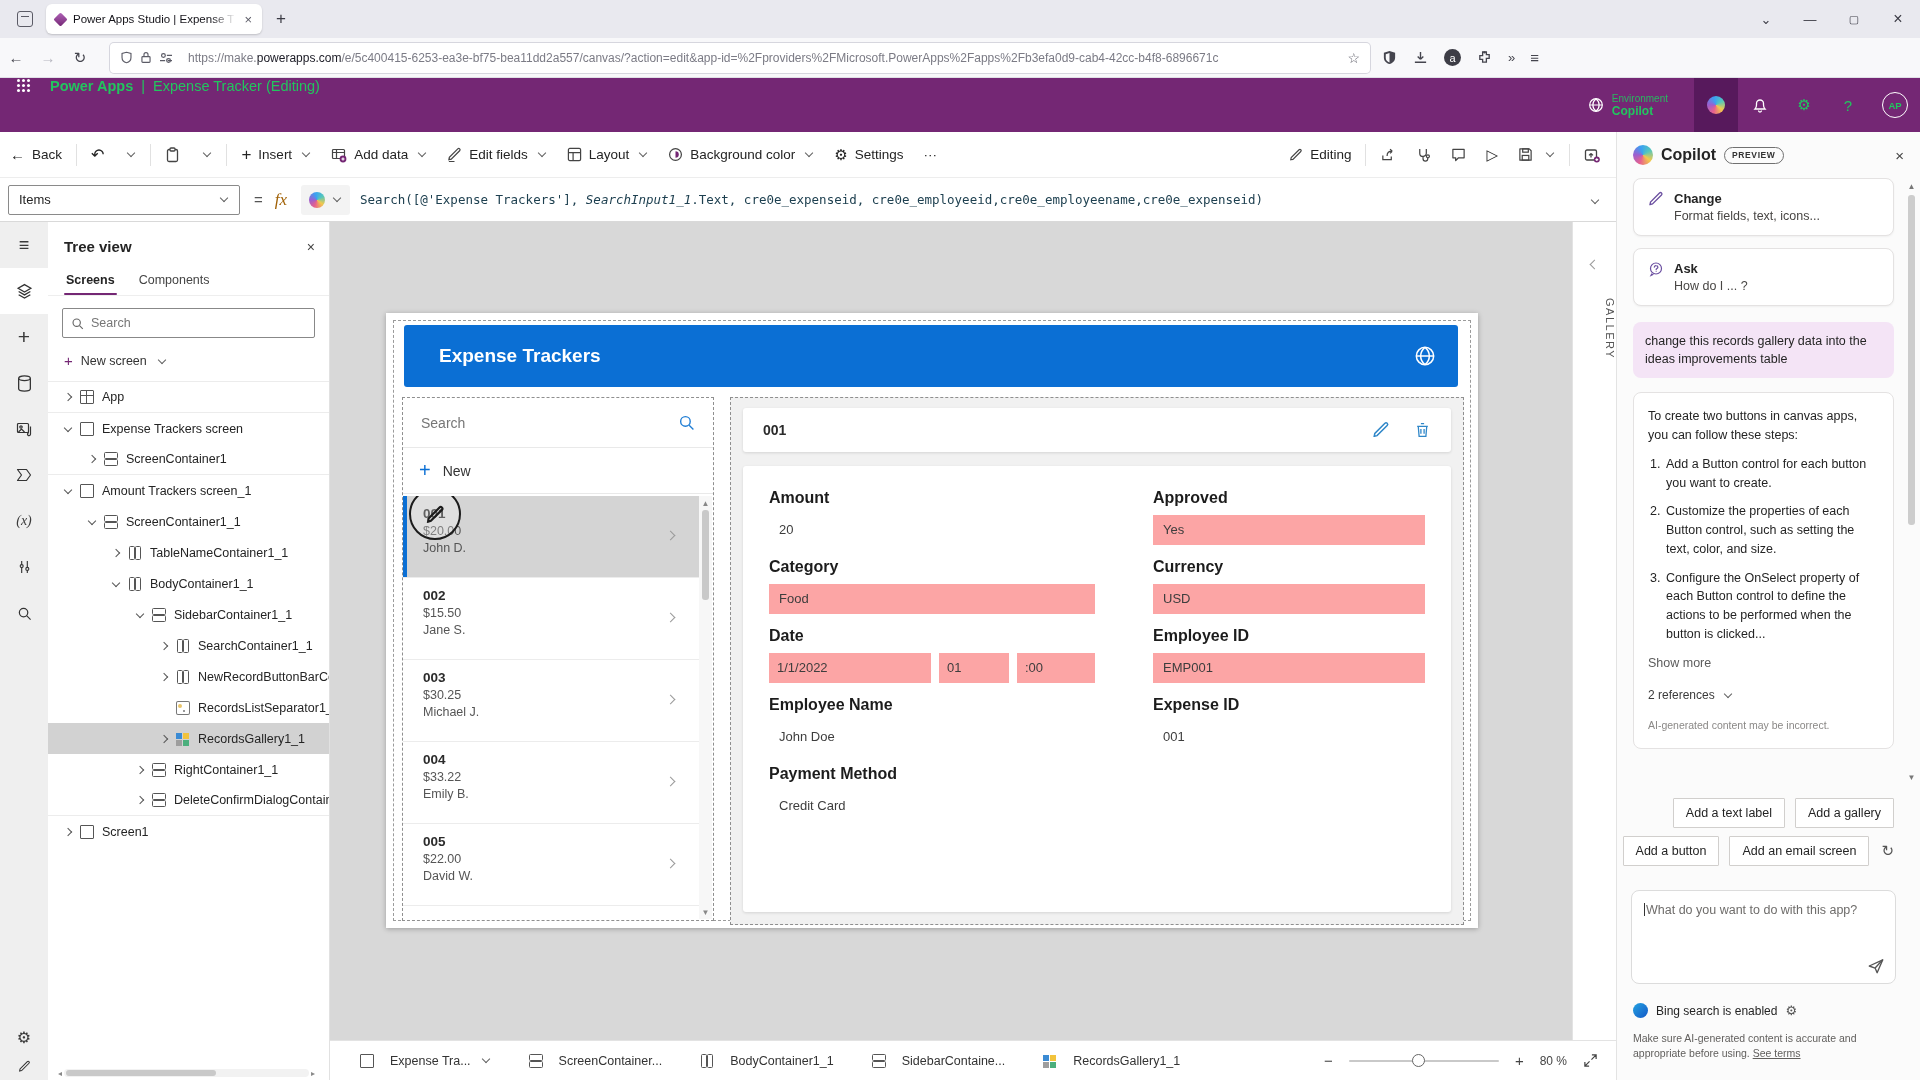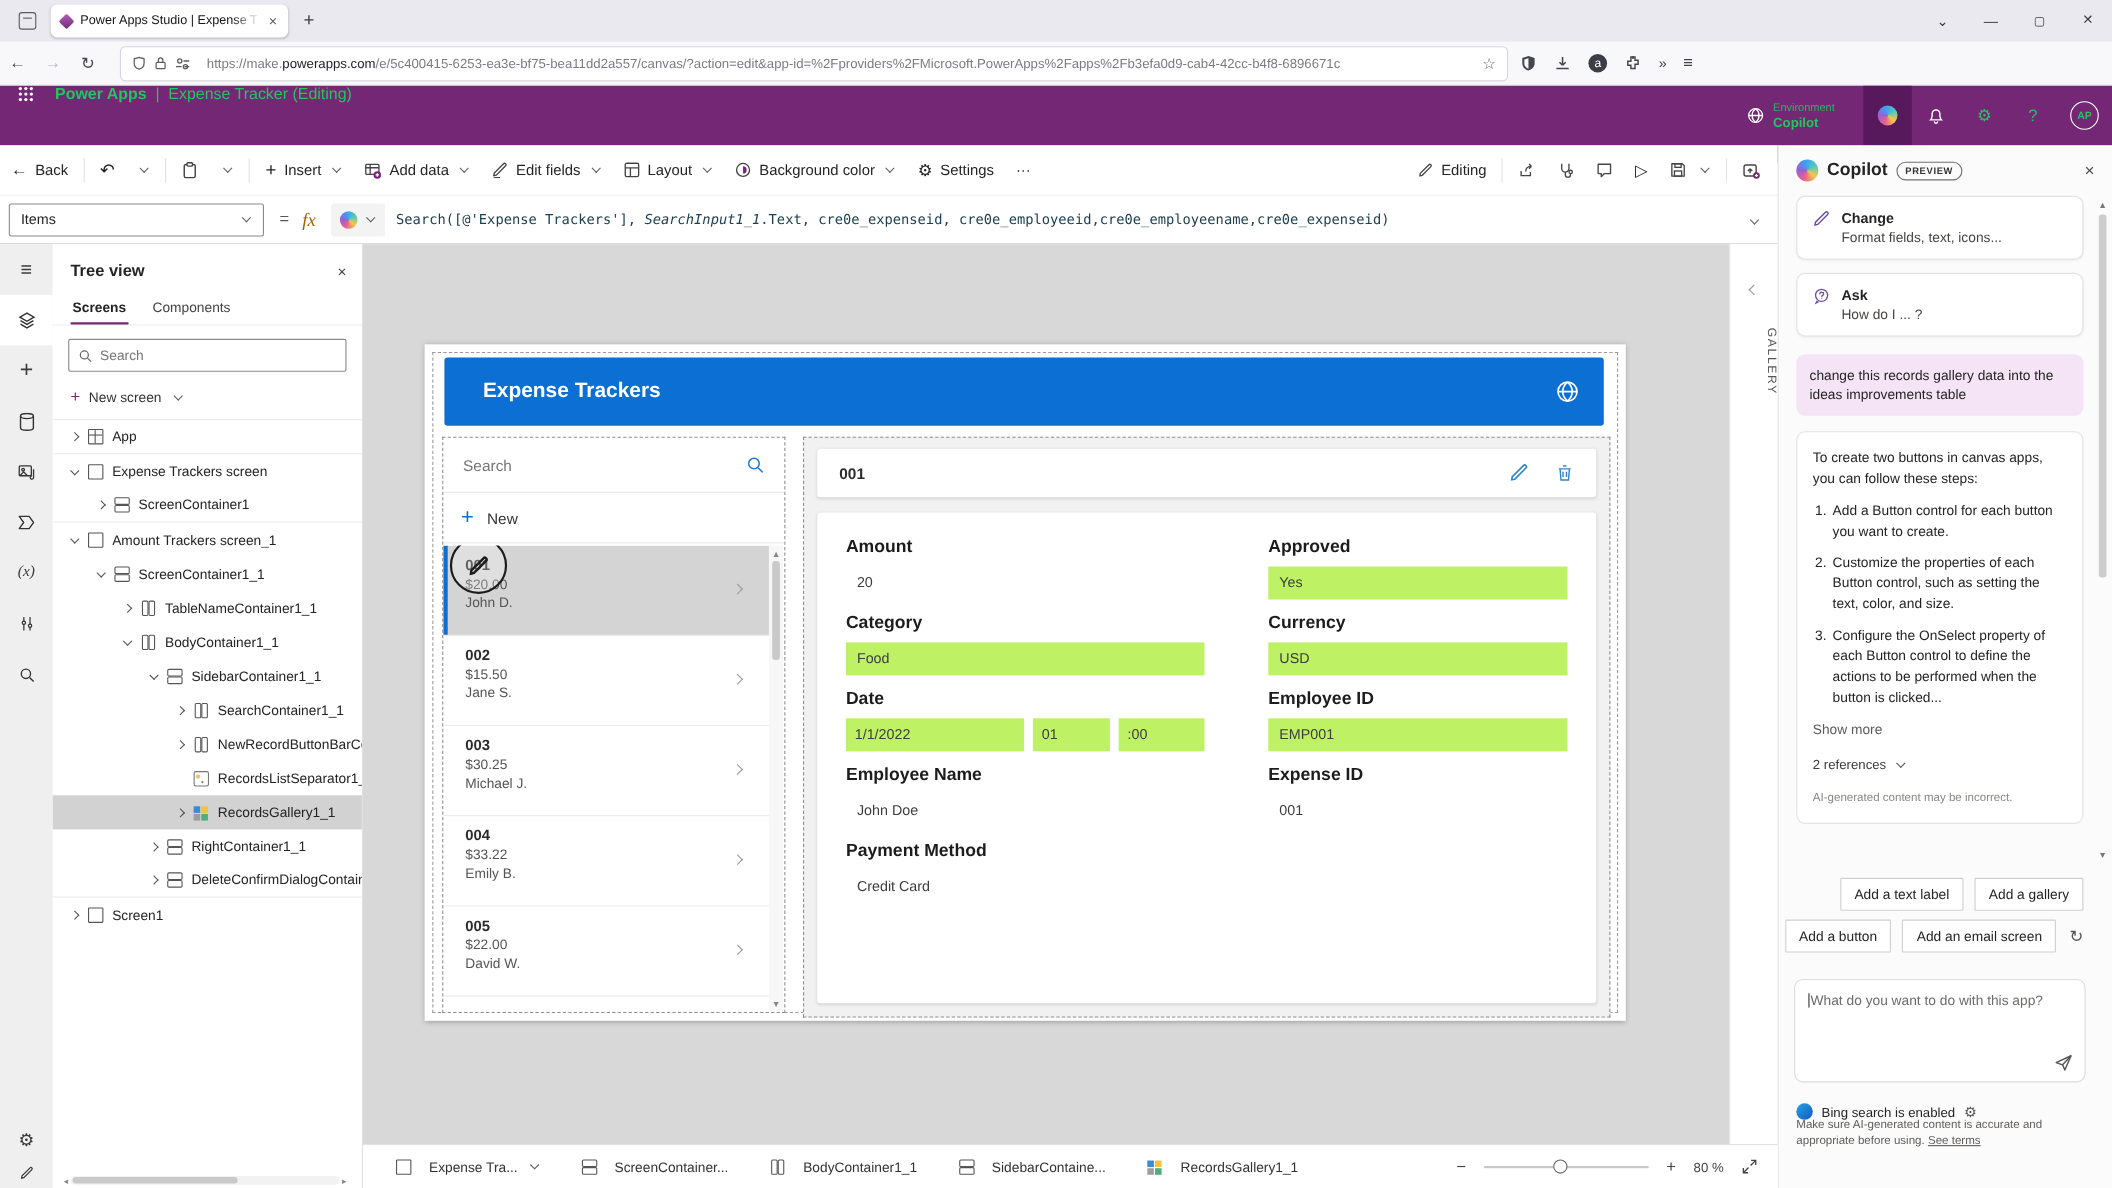--- a/index.html
+++ b/index.html
@@ -123,21 +123,21 @@
   .editcursor{position:absolute;left:6px;top:-8px;width:52px;height:52px;border:2.5px solid #1c1c1c;border-radius:50%;background:rgba(255,255,255,.25);display:flex;align-items:center;justify-content:center;z-index:5}
   #detpanel{position:absolute;left:344px;top:84px;width:734px;height:528px;background:#f1f1f1;border:1px dashed #8f8f8f;padding:10px 12px}
   .detcard{background:#fff;border-radius:3px;box-shadow:0 1px 3px rgba(0,0,0,.12)}
   #dettitle{height:44px;display:flex;align-items:center;padding:0 20px;font-size:14px;font-weight:700;color:#2b2b2b}
   #dettitle .acts{margin-left:auto;display:flex;gap:24px}
   #detform{margin-top:14px;height:446px;padding:10px 26px;display:flex;gap:58px}
   .dcol{display:flex;flex-direction:column}
   .dcol.l{width:330px}.dcol.r{width:300px}
   .lab{font-size:16px;font-weight:700;color:#1c1c1c;margin:13px 0 8px}
   .val{height:30px;line-height:30px;font-size:13px;color:#3d3d3d;padding:0 10px}
-  .val.sh{background:#bef264}
+  .val.sh{background:#fca5a5}
   .daterow{display:flex;gap:8px}
   .daterow .val{padding:0 8px}
   
   #galstrip{position:absolute;left:1572px;top:222px;width:44px;height:818px;background:#fff;border-left:1px solid #e3e3e3}
   #galstrip .coll{display:block;text-align:center;margin-top:32px;color:#555}
   #galstrip .coll .cr{transform:rotate(135deg)}
   #galstrip .vt{writing-mode:vertical-rl;font-size:11px;letter-spacing:1.5px;color:#555;margin:26px auto 0;display:block;text-align:center;width:100%}
   
   #copilot{position:absolute;left:1616px;top:132px;width:304px;height:948px;background:#fbfbfb;border-left:1px solid #e3e3e3}
   #cphead{height:46px;display:flex;align-items:center;padding:0 16px;gap:8px}
@@ -156,21 +156,21 @@
   .refs{display:flex;align-items:center;font-size:12px;color:#3b3b3b;margin-top:14px}
   .disc{font-size:10.5px;color:#8a8886;margin-top:14px;padding-bottom:4px}
   .chips{display:flex;justify-content:flex-end;gap:10px;margin:0 26px 10px 16px;align-items:center}
   .chip{border:1px solid #d1cfcd;background:#fff;border-radius:1px;padding:7px 12px;font-size:12.5px;color:#242424;white-space:nowrap}
   .refresh{color:#555;font-size:15px;margin-left:2px}
   #cpinput{position:absolute;left:14px;right:24px;bottom:96px;height:94px;background:#fff;border:1px solid #dcdcdc;border-radius:8px;padding:12px;font-size:12.5px;color:#6e6c6a}
   #cpinput .cursor{display:inline-block;width:1px;height:13px;background:#333;vertical-align:-2px;margin-right:1px}
   #cpinput .send{position:absolute;right:10px;bottom:8px}
   #bingrow{position:absolute;left:16px;bottom:62px;display:flex;align-items:center;gap:8px;font-size:12px;color:#242424}
   #bingrow .bico{width:15px;height:15px;border-radius:50%;background:linear-gradient(135deg,#25a3e1,#1358c7)}
-  #fineprint{position:absolute;left:16px;right:26px;bottom:34px;font-size:10.5px;color:#605e5c;line-height:1.5}
+  #fineprint{position:absolute;left:16px;right:26px;bottom:18px;font-size:10.5px;color:#605e5c;line-height:1.5}
   #fineprint a{color:#605e5c;text-decoration:underline}
   #cpsb{position:absolute;right:2px;top:50px;width:13px;height:600px;display:flex;flex-direction:column;align-items:center;color:#777;font-size:8px}
   #cpsb .th{width:7px;height:330px;background:#cdcdcd;border-radius:3px;margin-top:4px}
   
   #bottombar{position:absolute;left:330px;top:1040px;width:1286px;height:40px;background:#fff;border-top:1px solid #e3e3e3;display:flex;align-items:center;font-size:12.5px;color:#333}
   .bbitem{display:flex;align-items:center;gap:8px;margin-left:26px;white-space:nowrap}
   #bb-right{margin-left:auto;display:flex;align-items:center;gap:16px;margin-right:18px;color:#444}
   .zoomtrack{width:150px;height:2px;background:#c9c9c9;border-radius:1px;position:relative}
   .zoomtrack .hd{position:absolute;left:42%;top:-6px;width:13px;height:13px;border-radius:50%;background:#fff;border:1.5px solid #666}
   .pct{font-size:12px}

